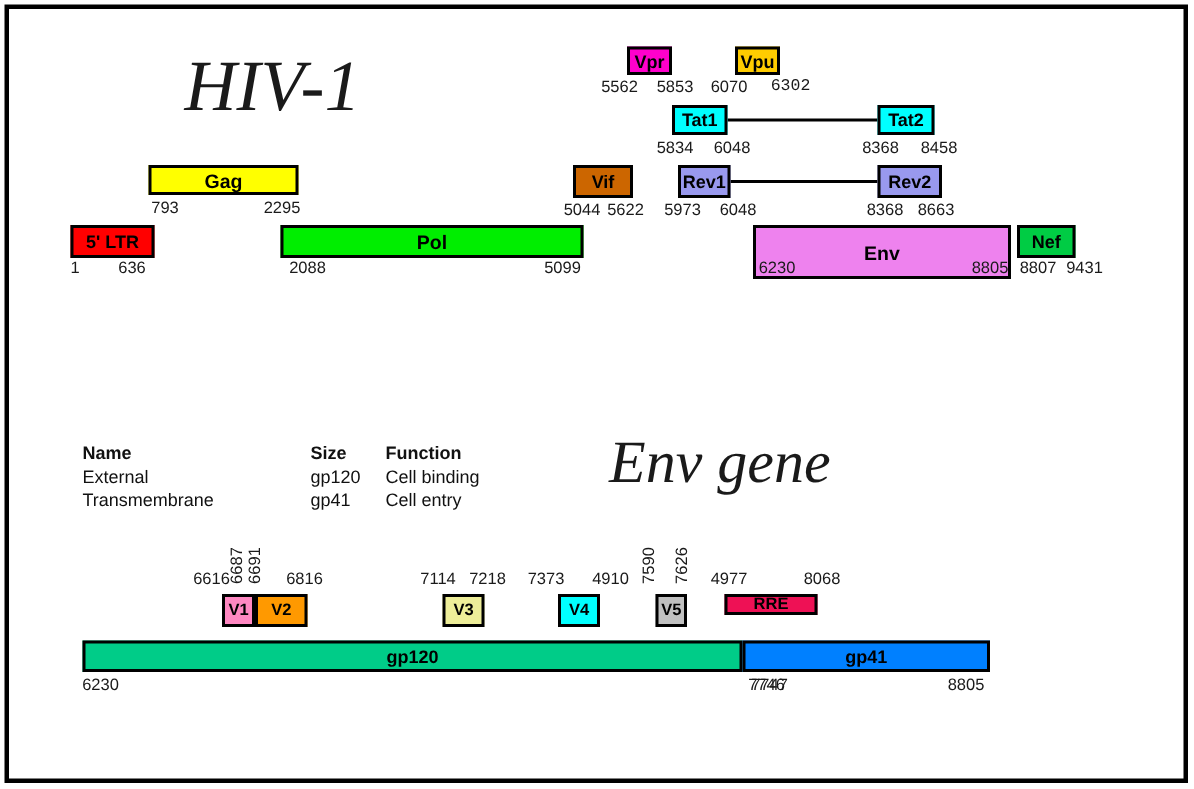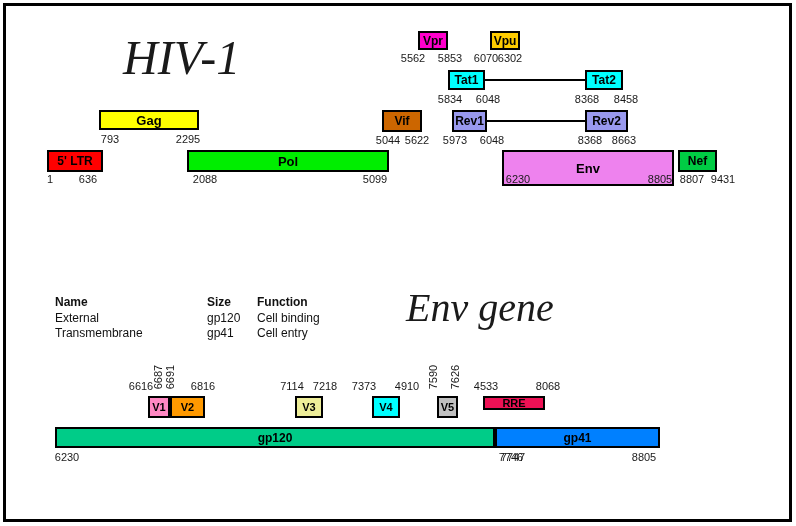--- a/index.html
+++ b/index.html
@@ -42,21 +42,21 @@
 
   <div class="gbox small" style="left: 418px; top: 31px; width: 30px; height: 19px; background-color: rgb(255, 0, 204);">
     <span>Vpr</span>
   </div>
   <div class="gbox small" style="left: 490px; top: 31px; width: 30px; height: 19px; background-color: rgb(255, 204, 0);">
     <span>Vpu</span>
   </div>
   <span class="num" style="left:413px;top:52px;">5562</span>
   <span class="num" style="left:450px;top:52px;">5853</span>
   <span class="num" style="left:486px;top:52px;">6070</span>
-  <span class="num" style="left:510px;top:52px;">6302</span>
+  <span class="num" style="left:527px;top:52px;font-family:Liberation Mono, monospace;">6302</span>
 
   <div class="cline" style="left:485px;top:79px;width:100px;"></div>
   <div class="gbox small" style="left: 448px; top: 70px; width: 37px; height: 20px; background-color: rgb(0, 255, 255);">
     <span>Tat1</span>
   </div>
   <div class="gbox small" style="left: 585px; top: 70px; width: 38px; height: 20px; background-color: rgb(0, 255, 255);">
     <span>Tat2</span>
   </div>
   <span class="num" style="left:450px;top:93px;">5834</span>
   <span class="num" style="left:488px;top:93px;">6048</span>
@@ -121,21 +121,21 @@
   <span class="num" style="left:141px;top:380px;">6616</span>
   <span class="vnum" style="left:141px;top:371px;">6687</span>
   <span class="vnum" style="left:153px;top:371px;">6691</span>
   <span class="num" style="left:203px;top:380px;">6816</span>
   <span class="num" style="left:292px;top:380px;">7114</span>
   <span class="num" style="left:325px;top:380px;">7218</span>
   <span class="num" style="left:364px;top:380px;">7373</span>
   <span class="num" style="left:407px;top:380px;">4910</span>
   <span class="vnum" style="left:416px;top:371px;">7590</span>
   <span class="vnum" style="left:438px;top:371px;">7626</span>
-  <span class="num" style="left:486px;top:380px;">4533</span>
+  <span class="num" style="left:486px;top:380px;">4977</span>
   <span class="num" style="left:548px;top:380px;">8068</span>
 
   <div class="gbox tiny" style="left: 148px; top: 396px; width: 22px; height: 22px; background-color: rgb(255, 136, 194);">
     <span>V1</span>
   </div>
   <div class="gbox tiny" style="left: 170px; top: 396px; width: 35px; height: 22px; background-color: rgb(255, 153, 0); text-align: right;">
     <span>V2</span>
   </div>
   <div class="gbox tiny" style="left: 295px; top: 396px; width: 28px; height: 22px; background-color: rgb(238, 238, 153);">
     <span>V3</span>

